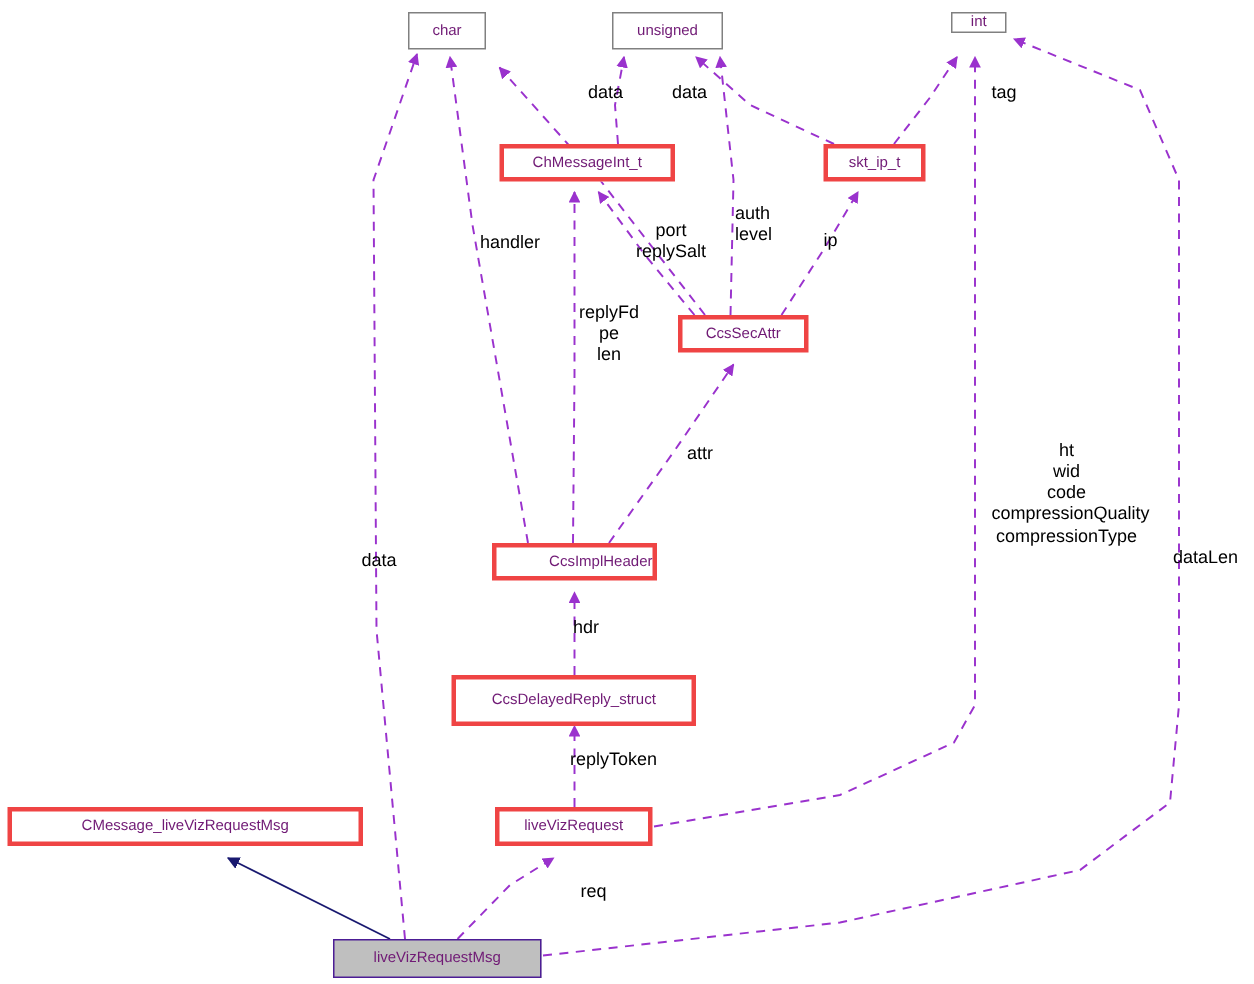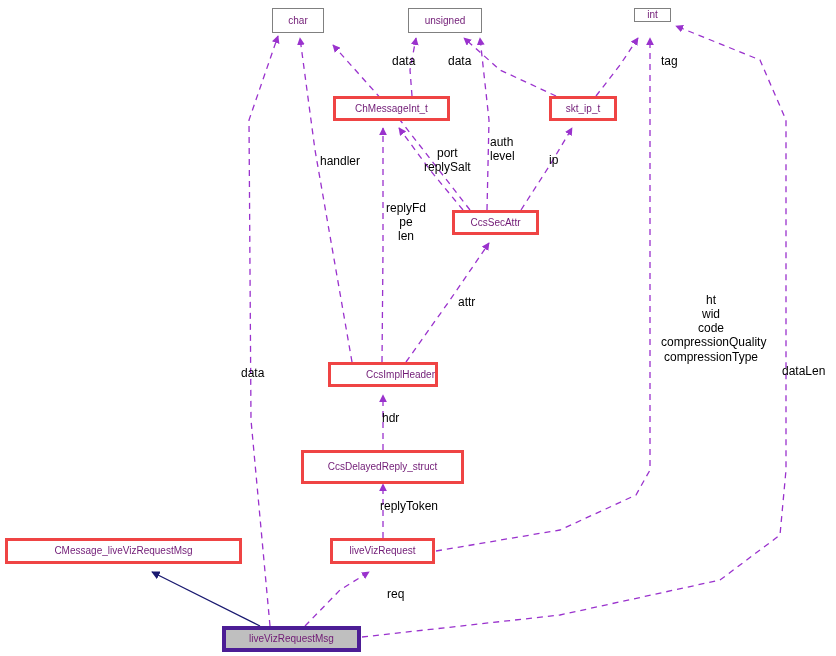--- a/index.html
+++ b/index.html
@@ -15,21 +15,21 @@
     box-sizing:border-box;
     display:flex;align-items:center;justify-content:center;
     font-size:10px;
     color:#701a75;
     background:#ffffff;
     white-space:nowrap;
     line-height:1;
   }
   .node.plain{border:1px solid #808080;}
   .node.cls{border:3px solid #ef4444;}
-  .node.hl{border:4px solid #4c1d95;background:#bfbfbf;}
+  .node.hl{border:1px solid #4c1d95;background:#bfbfbf;}
   .edge-label{
     position:absolute;
     font-size:12px;
     color:#000000;
     white-space:nowrap;
     line-height:1.18;
     background:transparent;
   }
   .edge-label.center{text-align:center;}
 </style>

